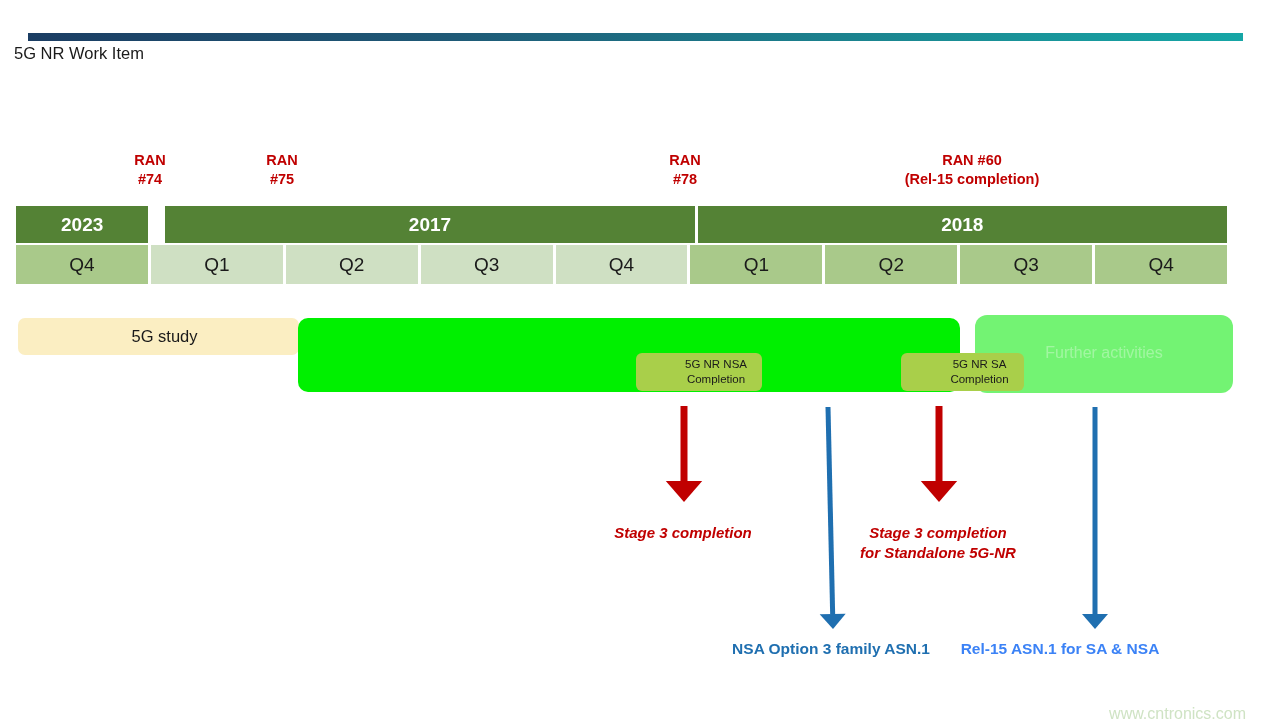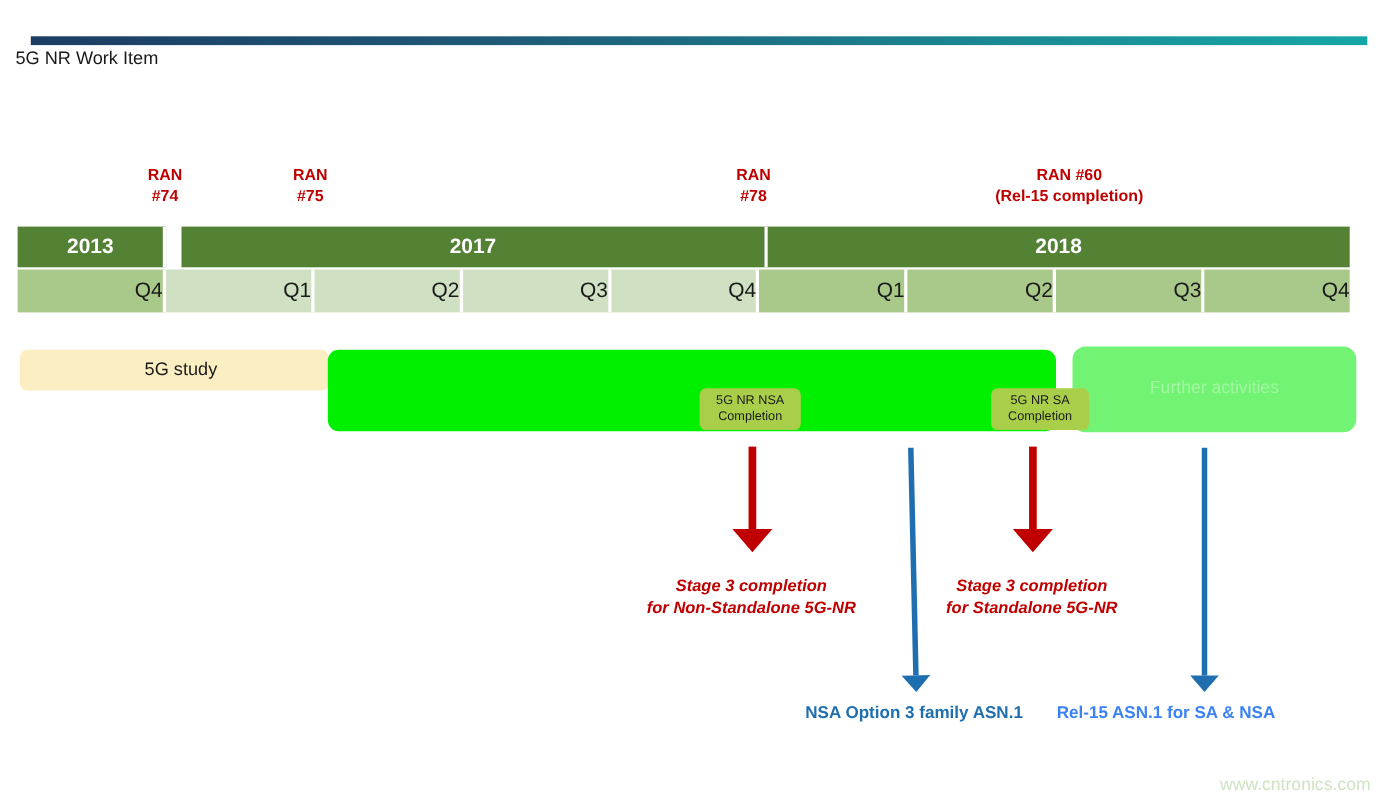--- a/index.html
+++ b/index.html
@@ -79,21 +79,21 @@
     border-right: 3px solid #ffffff;
     box-sizing: border-box;
   }
   .year-cell:last-child { border-right: none; }
 
   .q-cell {
     color: #1a1a1a;
     font-size: 19px;
     display: flex;
     align-items: center;
-    justify-content: flex-end;
+    justify-content: center;
     border-right: 3px solid #ffffff;
     box-sizing: border-box;
   }
   .q-cell:last-child { border-right: none; }
   .q-light { background: #cfe0c3; }
   .q-mid   { background: #a9c98a; }
 
   
   #study-bar {
     position: absolute;
@@ -158,20 +158,21 @@
     border-radius: 6px;
     color: #1a1a1a;
     font-size: 11.5px;
     line-height: 1.28;
     text-align: center;
     display: flex;
     flex-direction: column;
     align-items: center;
     justify-content: center;
     white-space: nowrap;
+    padding-left: 34px;
   }
 
   
   #arrow-layer {
     position: absolute;
     left: 0; top: 0;
     width: 1268px;
     height: 727px;
     pointer-events: none;
   }
@@ -241,21 +242,21 @@
       </div>
       <div class="ran-label" style="left: 972px; top: 151px;">
         <div>RAN #60</div>
         <div>(Rel-15 completion)</div>
       </div>
     </div>
 
   <div id="timeline">
     <div class="year-row" id="year-row">
         <div class="year-cell" style="flex: 1 0 0px;">
-          <span>2013</span>
+          <span>2023</span>
         </div>
         <div class="year-cell" style="flex: 4 0 0px; margin-left: 14px;">
           <span>2017</span>
         </div>
         <div class="year-cell" style="flex: 4 0 0px;">
           <span>2018</span>
         </div>
       </div>
     <div class="quarter-row" id="quarter-row">
         <div class="q-cell q-mid" style="flex: 1 0 0px;">
@@ -324,21 +325,20 @@
       </g>
       <g>
         <line x1="1095" y1="407" x2="1095" y2="614" stroke="#1f6fb0" stroke-width="5"></line>
         <polygon points="1095,629 1082,614 1108,614" fill="#1f6fb0"></polygon>
       </g>
     </svg>
 
   <div id="annotation-group">
       <div class="ann-red" style="left: 683px; top: 523px; color: rgb(192, 0, 0);">
         <div>Stage 3 completion</div>
-        <div>for Non-Standalone 5G-NR</div>
       </div>
       <div class="ann-red" style="left: 938px; top: 523px; color: rgb(192, 0, 0);">
         <div>Stage 3 completion</div>
         <div>for Standalone 5G-NR</div>
       </div>
       <div class="ann-blue" style="left: 831px; top: 640px; color: rgb(31, 111, 176);">NSA Option 3  family ASN.1</div>
       <div class="ann-blue" style="left: 1060px; top: 640px; color: #3b82f6;">Rel-15 ASN.1 for SA &amp; NSA</div>
     </div>
 
 

